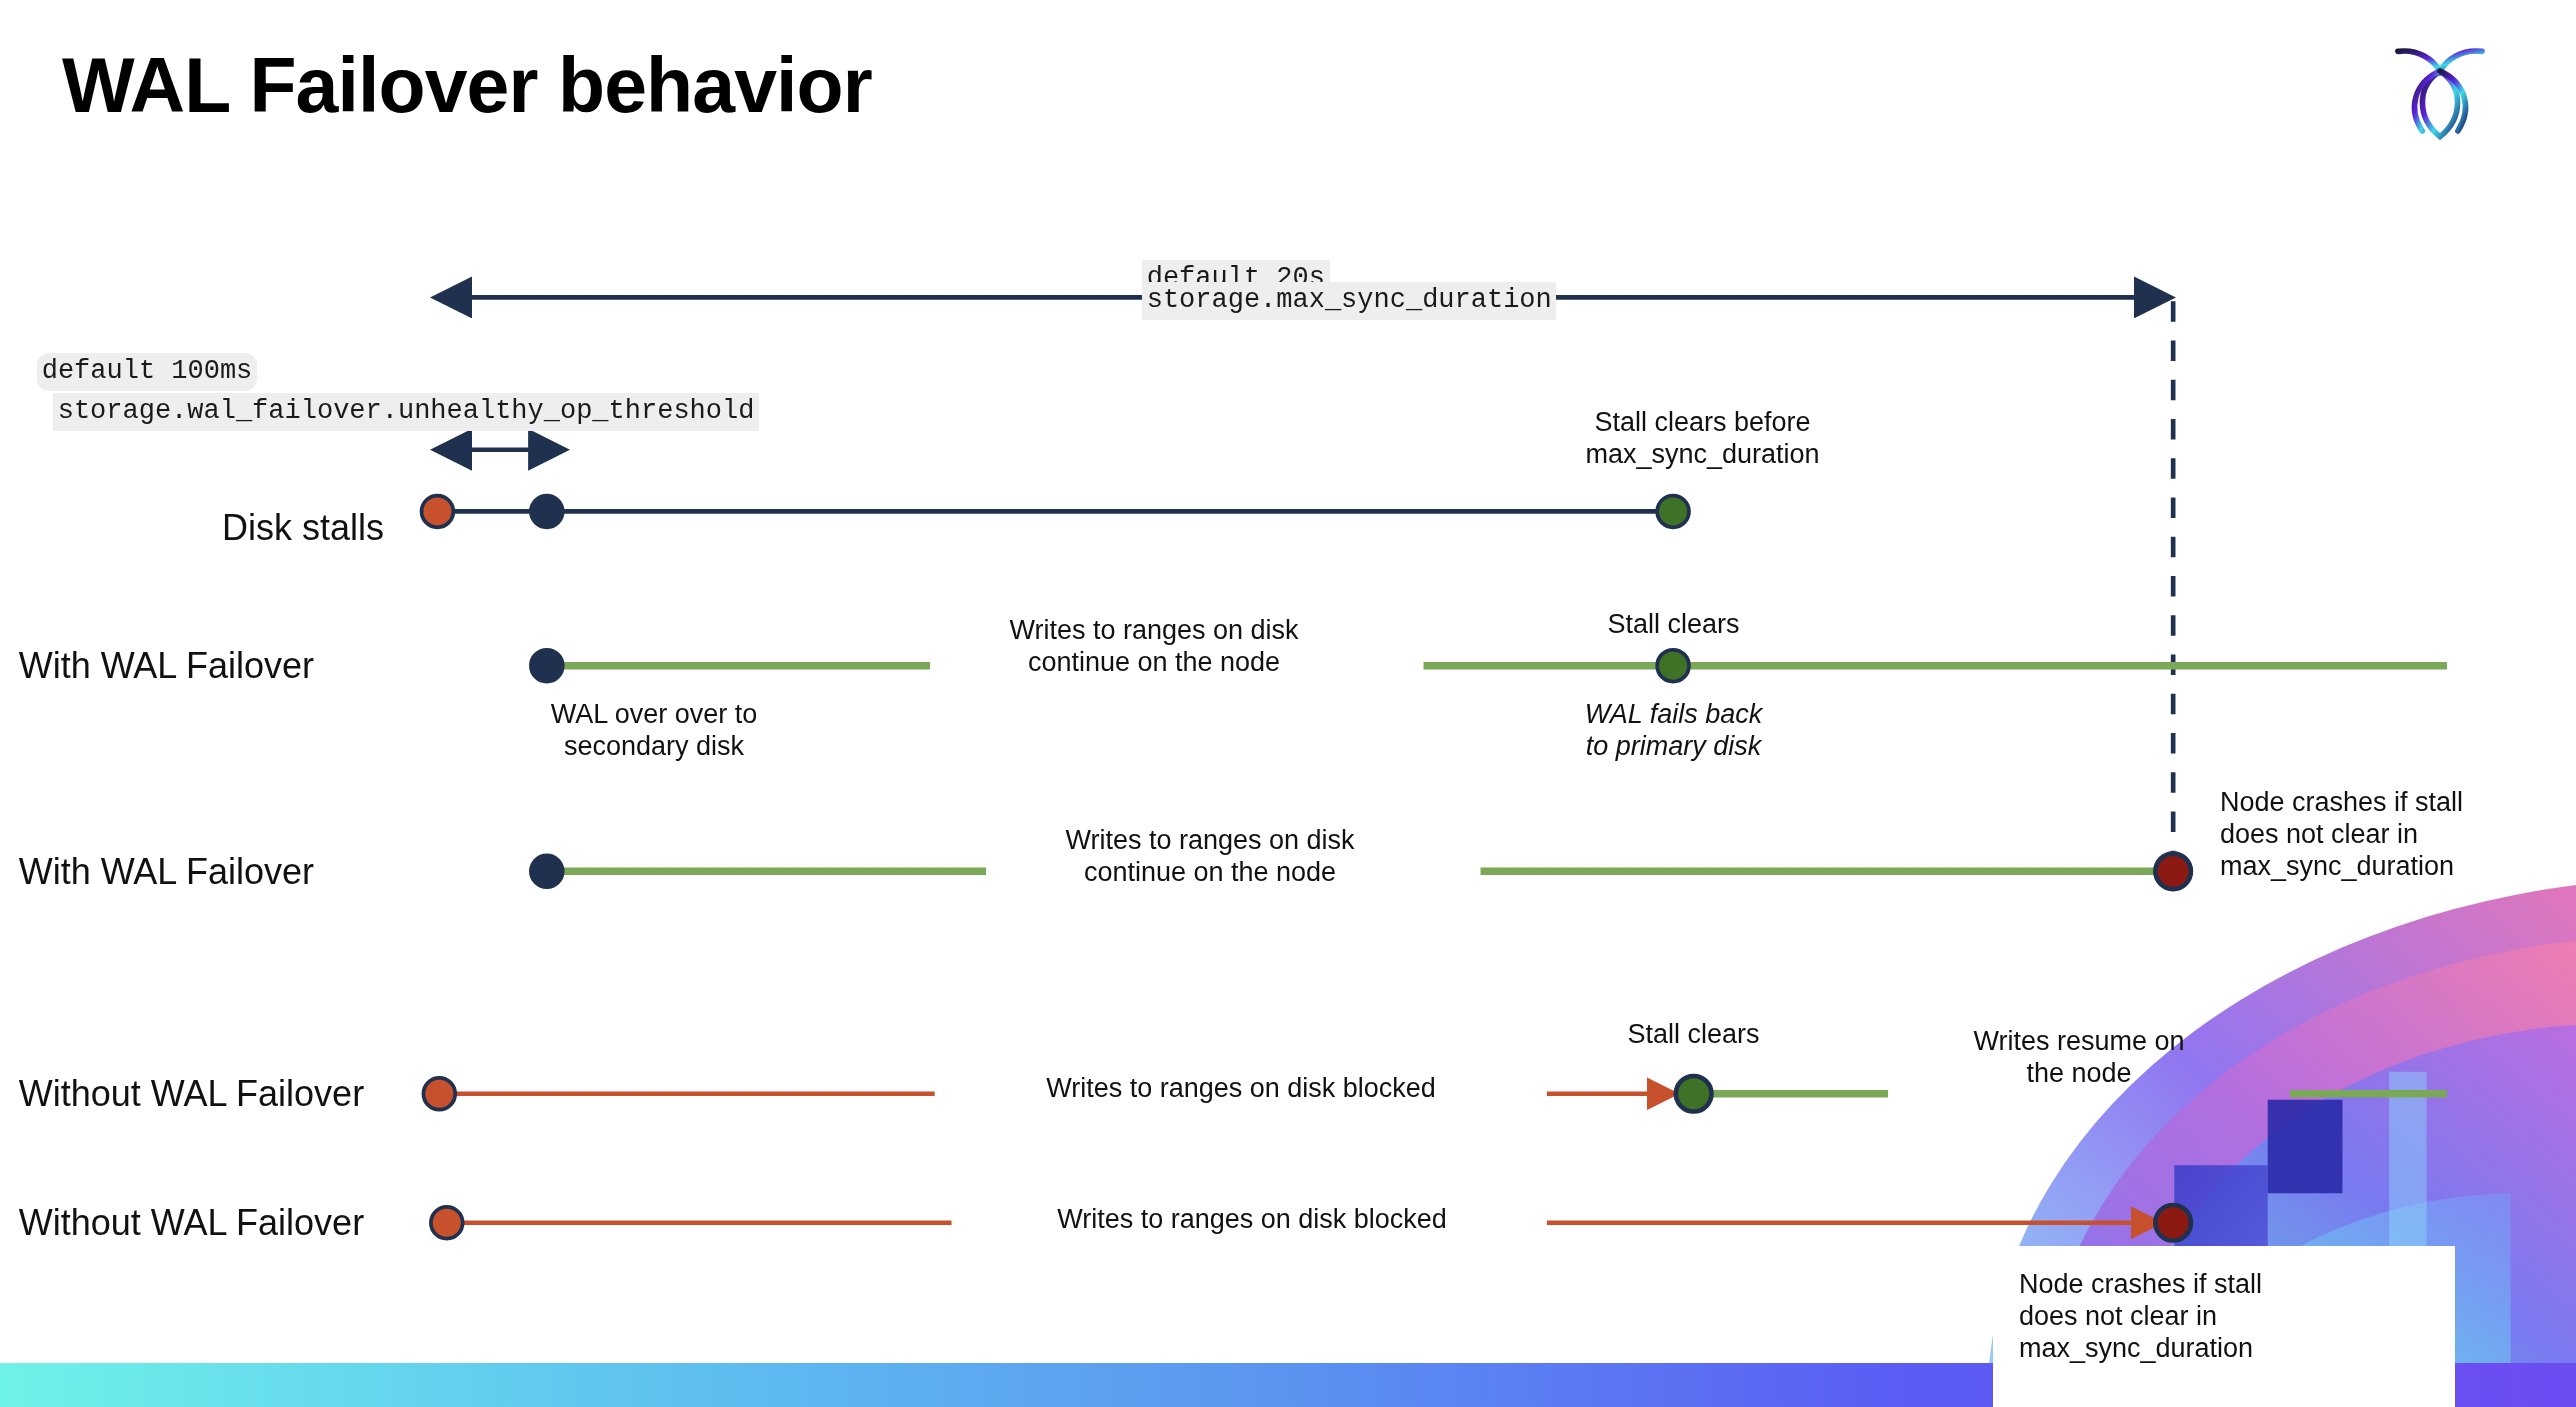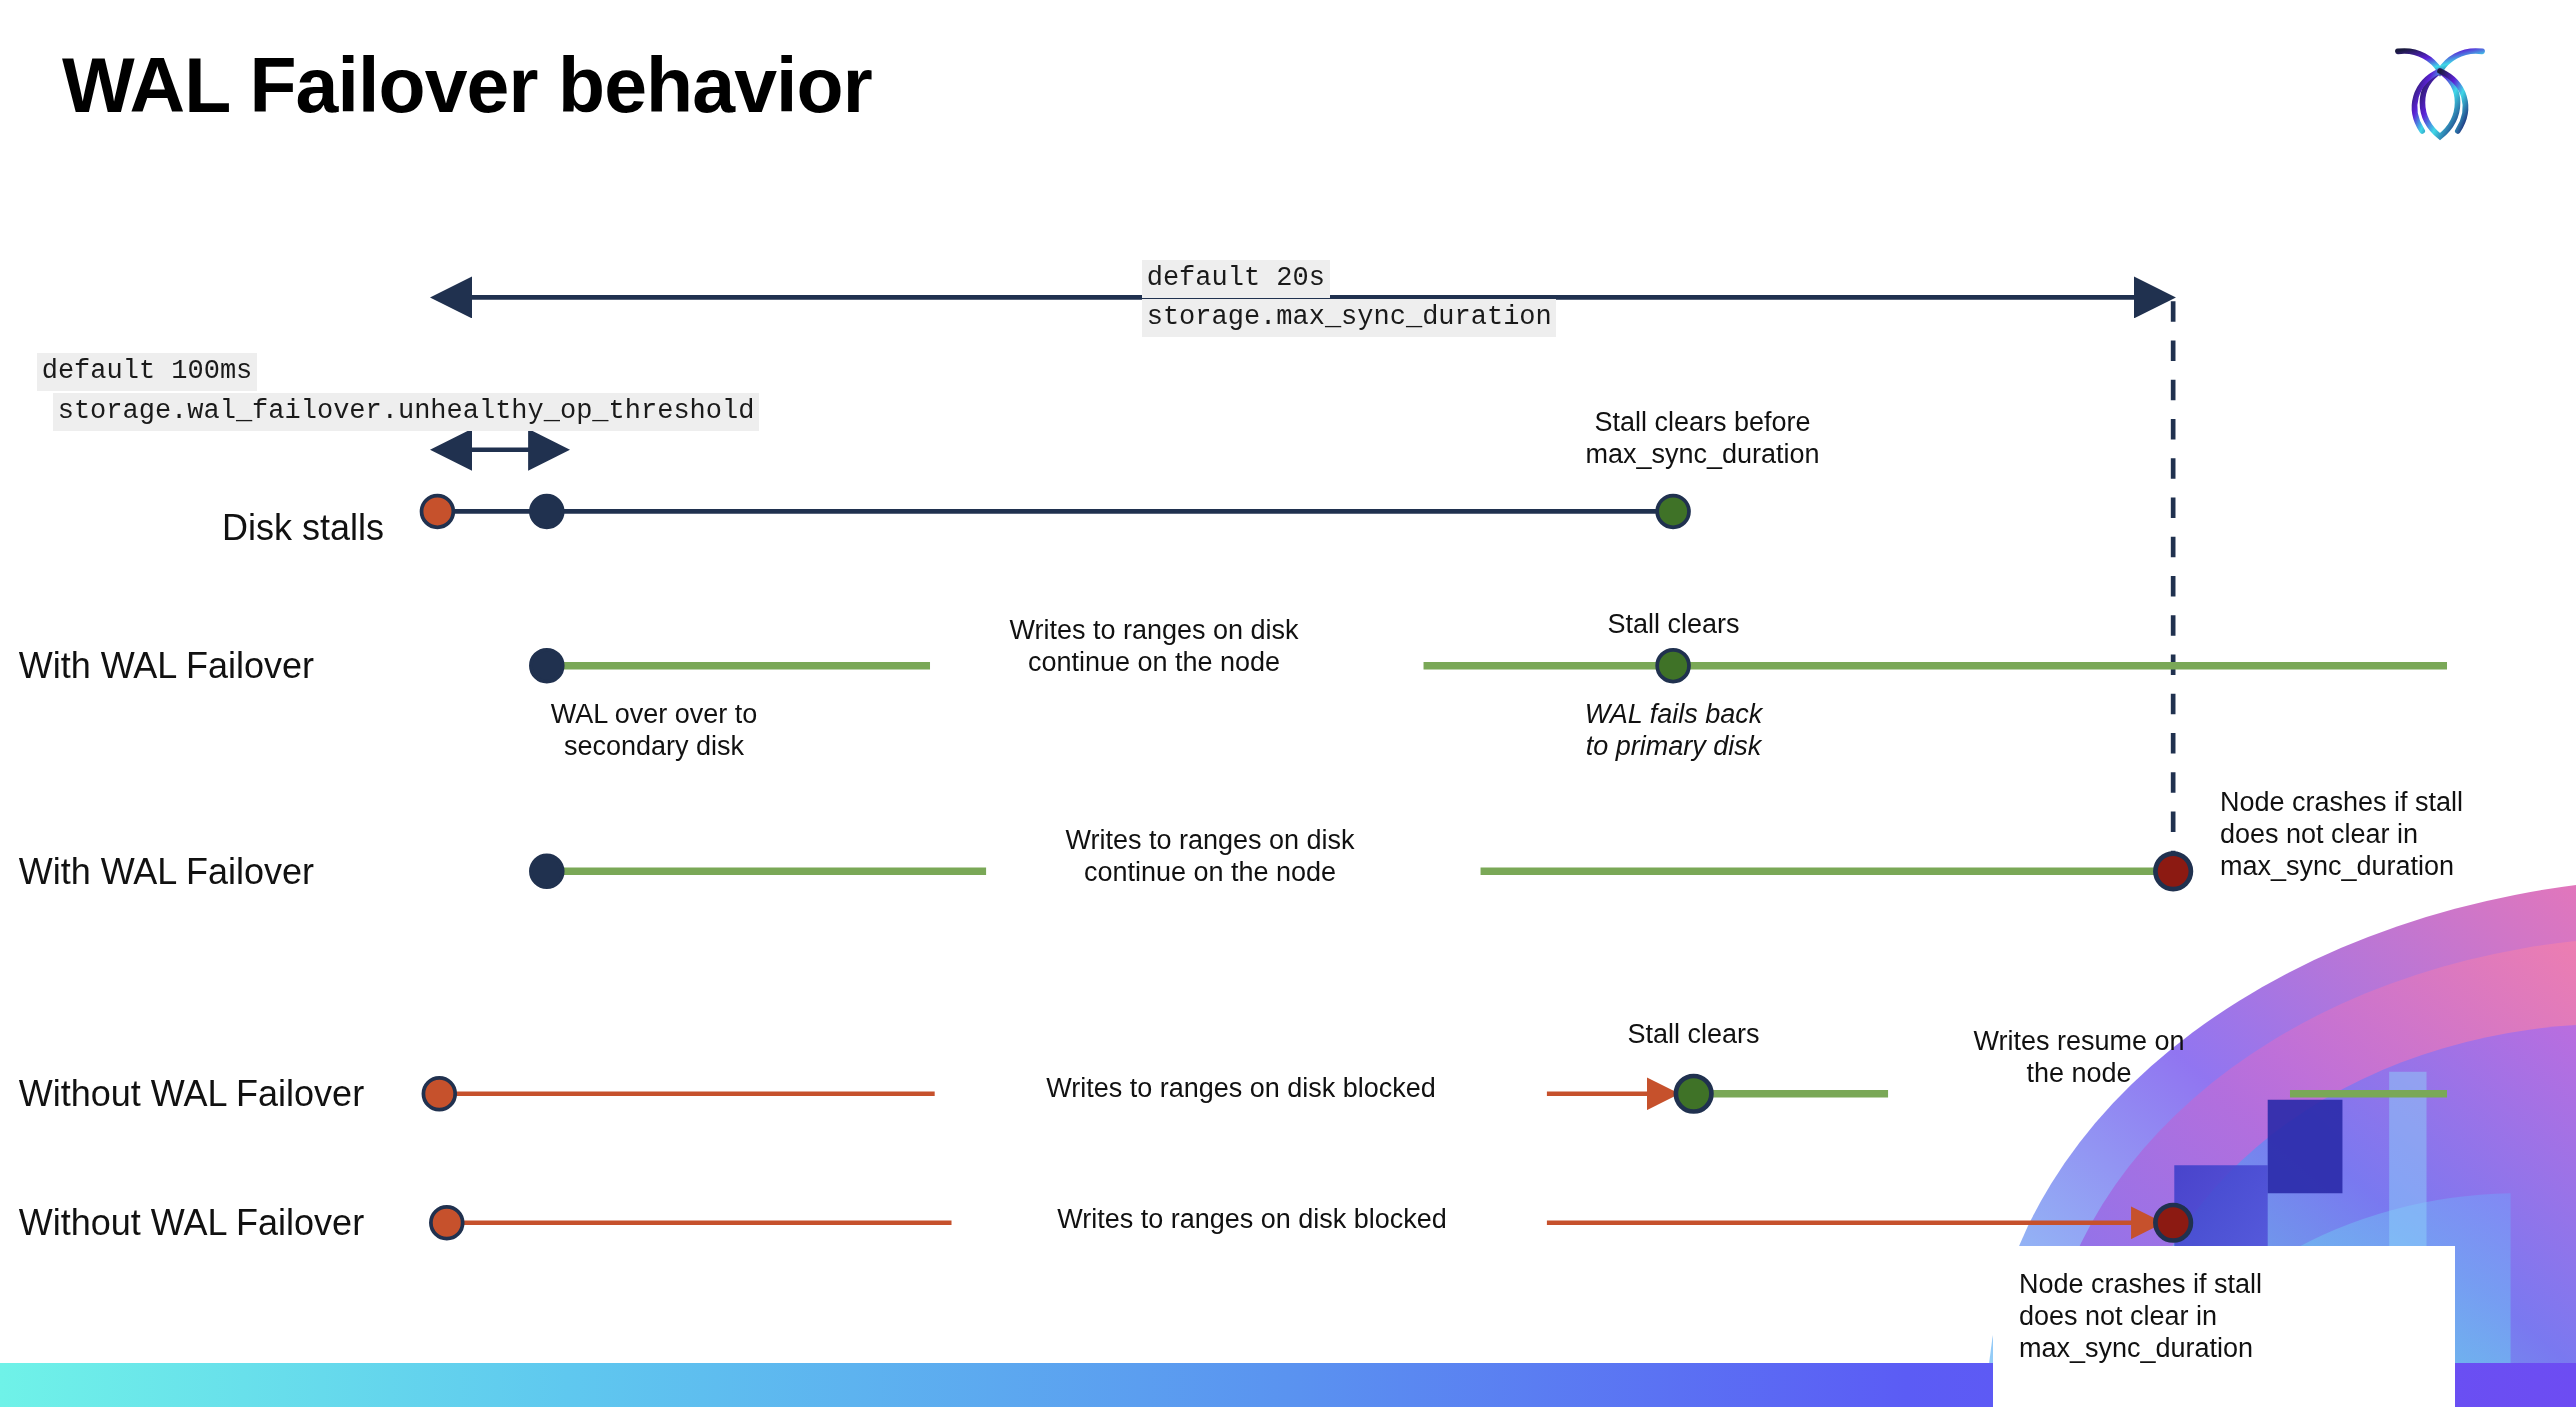--- a/index.html
+++ b/index.html
@@ -191,23 +191,23 @@
 
     <g>
       <line x1="485" y1="1308" x2="1018" y2="1308" stroke="#c6512c" stroke-width="5"></line>
       <line x1="1655" y1="1308" x2="2310" y2="1308" stroke="#c6512c" stroke-width="5" marker-end="url(#arrOrangeR)"></line>
       <circle cx="478" cy="1308" r="17" fill="#c6512c" stroke="#20314f" stroke-width="4"></circle>
       <circle cx="2325" cy="1308" r="19" fill="#8c1a12" stroke="#20314f" stroke-width="5"></circle>
     </g>
   </svg>
 
   <div class="code-chip" style="left:1142px;top:260px;">default 20s</div>
-  <div class="code-chip" style="left:1142px;top:299px;">storage.max_sync_duration</div>
-
-  <div class="code-chip" style="left:37px;top:353px;">default 100ms</div>
+  <div class="code-chip" style="left:1142px;top:282px;">storage.max_sync_duration</div>
+
+  <div class="code-chip" style="left:37px;top:353px;border-radius:12px;">default 100ms</div>
   <div class="code-chip" style="left:37px;top:393px;margin-left:16px;">storage.wal_failover.unhealthy_op_threshold</div>
 
   <div class="row-label" style="left:222px;top:491px;margin-top:16px;">Disk stalls</div>
   <div class="row-label" style="left:18.7px;top:645px;">With WAL Failover</div>
   <div class="row-label" style="left:18.7px;top:851px;">With WAL Failover</div>
   <div class="row-label" style="left:18.7px;top:1073px;">Without WAL Failover</div>
   <div class="row-label" style="left:18.7px;top:1202px;">Without WAL Failover</div>
 
   <div class="annot" style="left:1525px;top:407px;width:355px;">
     <div>Stall clears before</div>

